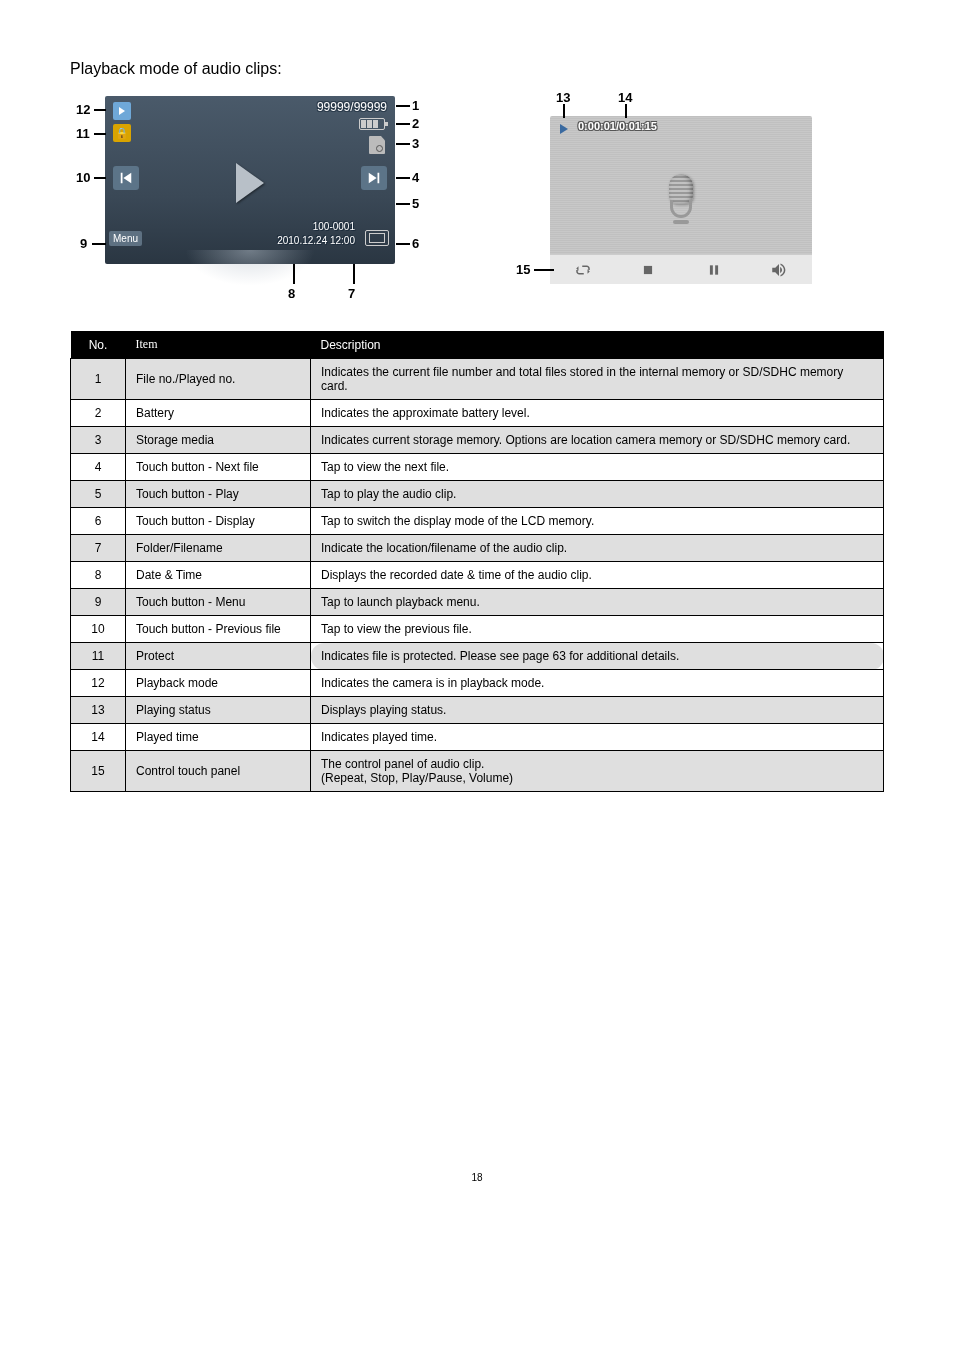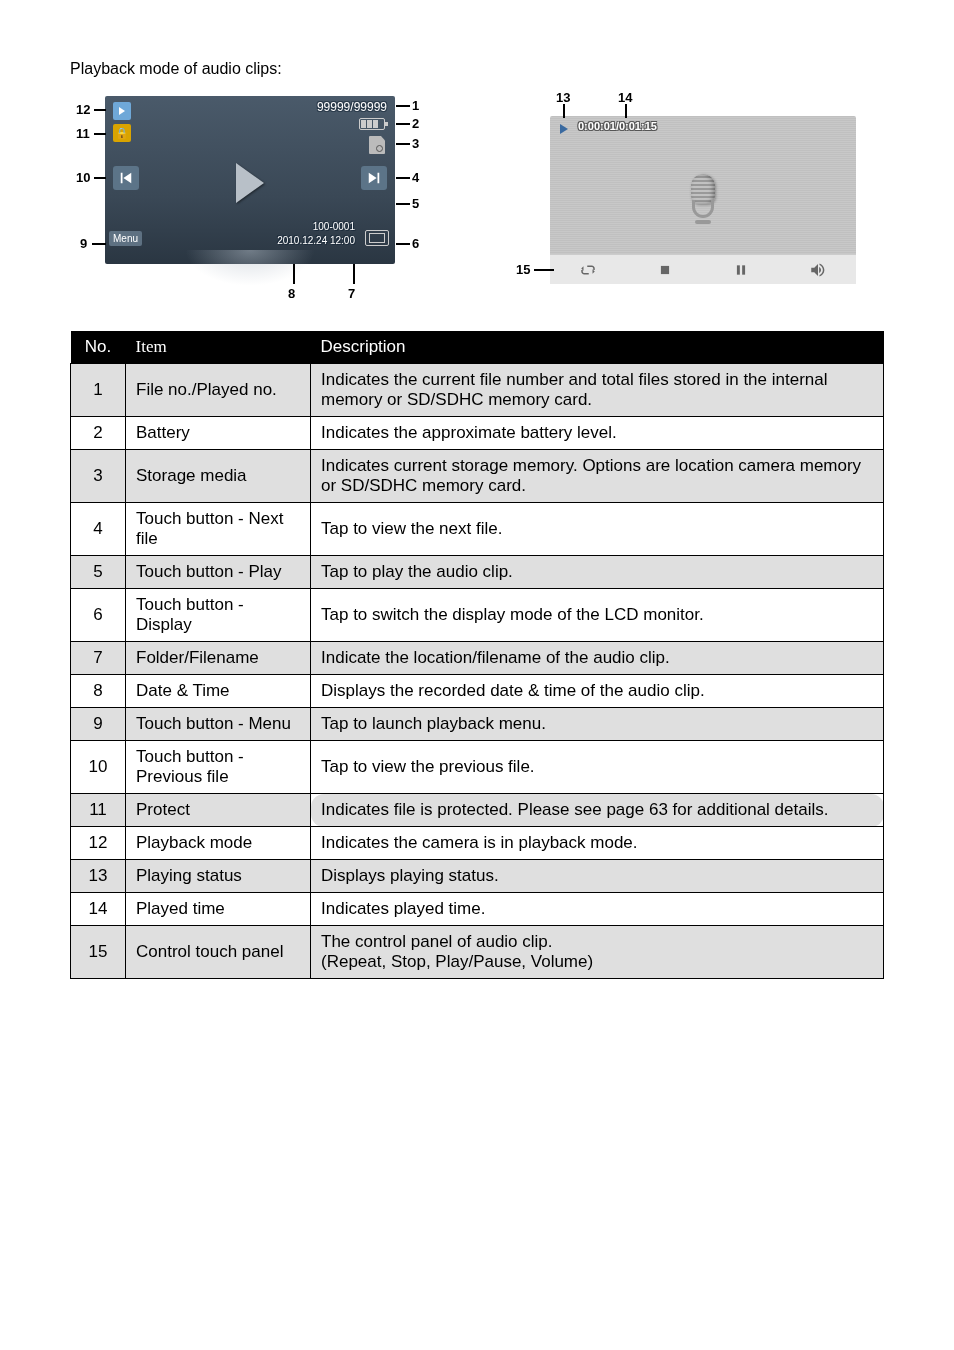--- a/index.html
+++ b/index.html
@@ -107,21 +107,21 @@
   }
   
   .lab { position:absolute; font-size:13px; font-weight:bold; }
   
   .right-diagram {
     position: relative;
     width: 360px;
     height: 210px;
   }
   .screen2 {
-    position:absolute; left:40px; top:20px; width:306px; height:168px;
+    position:absolute; left:40px; top:20px; width:262px; height:168px;
     background: repeating-linear-gradient(to bottom, #c0c0c0 0px, #c0c0c0 1px, #c8c8c8 1px, #c8c8c8 2px);
     border-radius:2px;
   }
   .s2-play-mode {
     position:absolute; left:6px; top:5px; width:16px; height:16px;
     display:flex; align-items:center; justify-content:center;
   }
   .s2-play-mode::after {
     content:""; border-left:8px solid #3a6aa0; border-top:5px solid transparent; border-bottom:5px solid transparent;
   }
@@ -150,21 +150,21 @@
     background:#e8e8e8; display:flex; align-items:center; justify-content:space-around;
     border-top:1px solid #ccc;
   }
   .ctrl { width:20px; height:20px; display:flex; align-items:center; justify-content:center; }
   .ctrl svg { fill:#666; }
 
   
   table {
     width: 100%;
     border-collapse: collapse;
-    font-size: 17px;
+    font-size: 12px;
   }
   thead tr {
     background: #000; color: #fff;
   }
   thead th {
     text-align: left;
     padding: 6px 10px;
     font-weight: normal;
   }
   thead th:first-child { width: 55px; text-align: center; }
@@ -322,21 +322,21 @@
         <td style="white-space: pre-line;">Tap to view the next file.</td>
       </tr>
       <tr class="shade">
         <td>5</td>
         <td>Touch button - Play</td>
         <td style="white-space: pre-line;">Tap to play the audio clip.</td>
       </tr>
       <tr>
         <td>6</td>
         <td>Touch button - Display</td>
-        <td style="white-space: pre-line;">Tap to switch the display mode of the LCD monitor.</td>
+        <td style="white-space: pre-line;">Tap to switch the display mode of the LCD memory.</td>
       </tr>
       <tr class="shade">
         <td>7</td>
         <td>Folder/Filename</td>
         <td style="white-space: pre-line;">Indicate the location/filename of the audio clip.</td>
       </tr>
       <tr>
         <td>8</td>
         <td>Date &amp; Time</td>
         <td style="white-space: pre-line;">Displays the recorded date &amp; time of the audio clip.</td>

